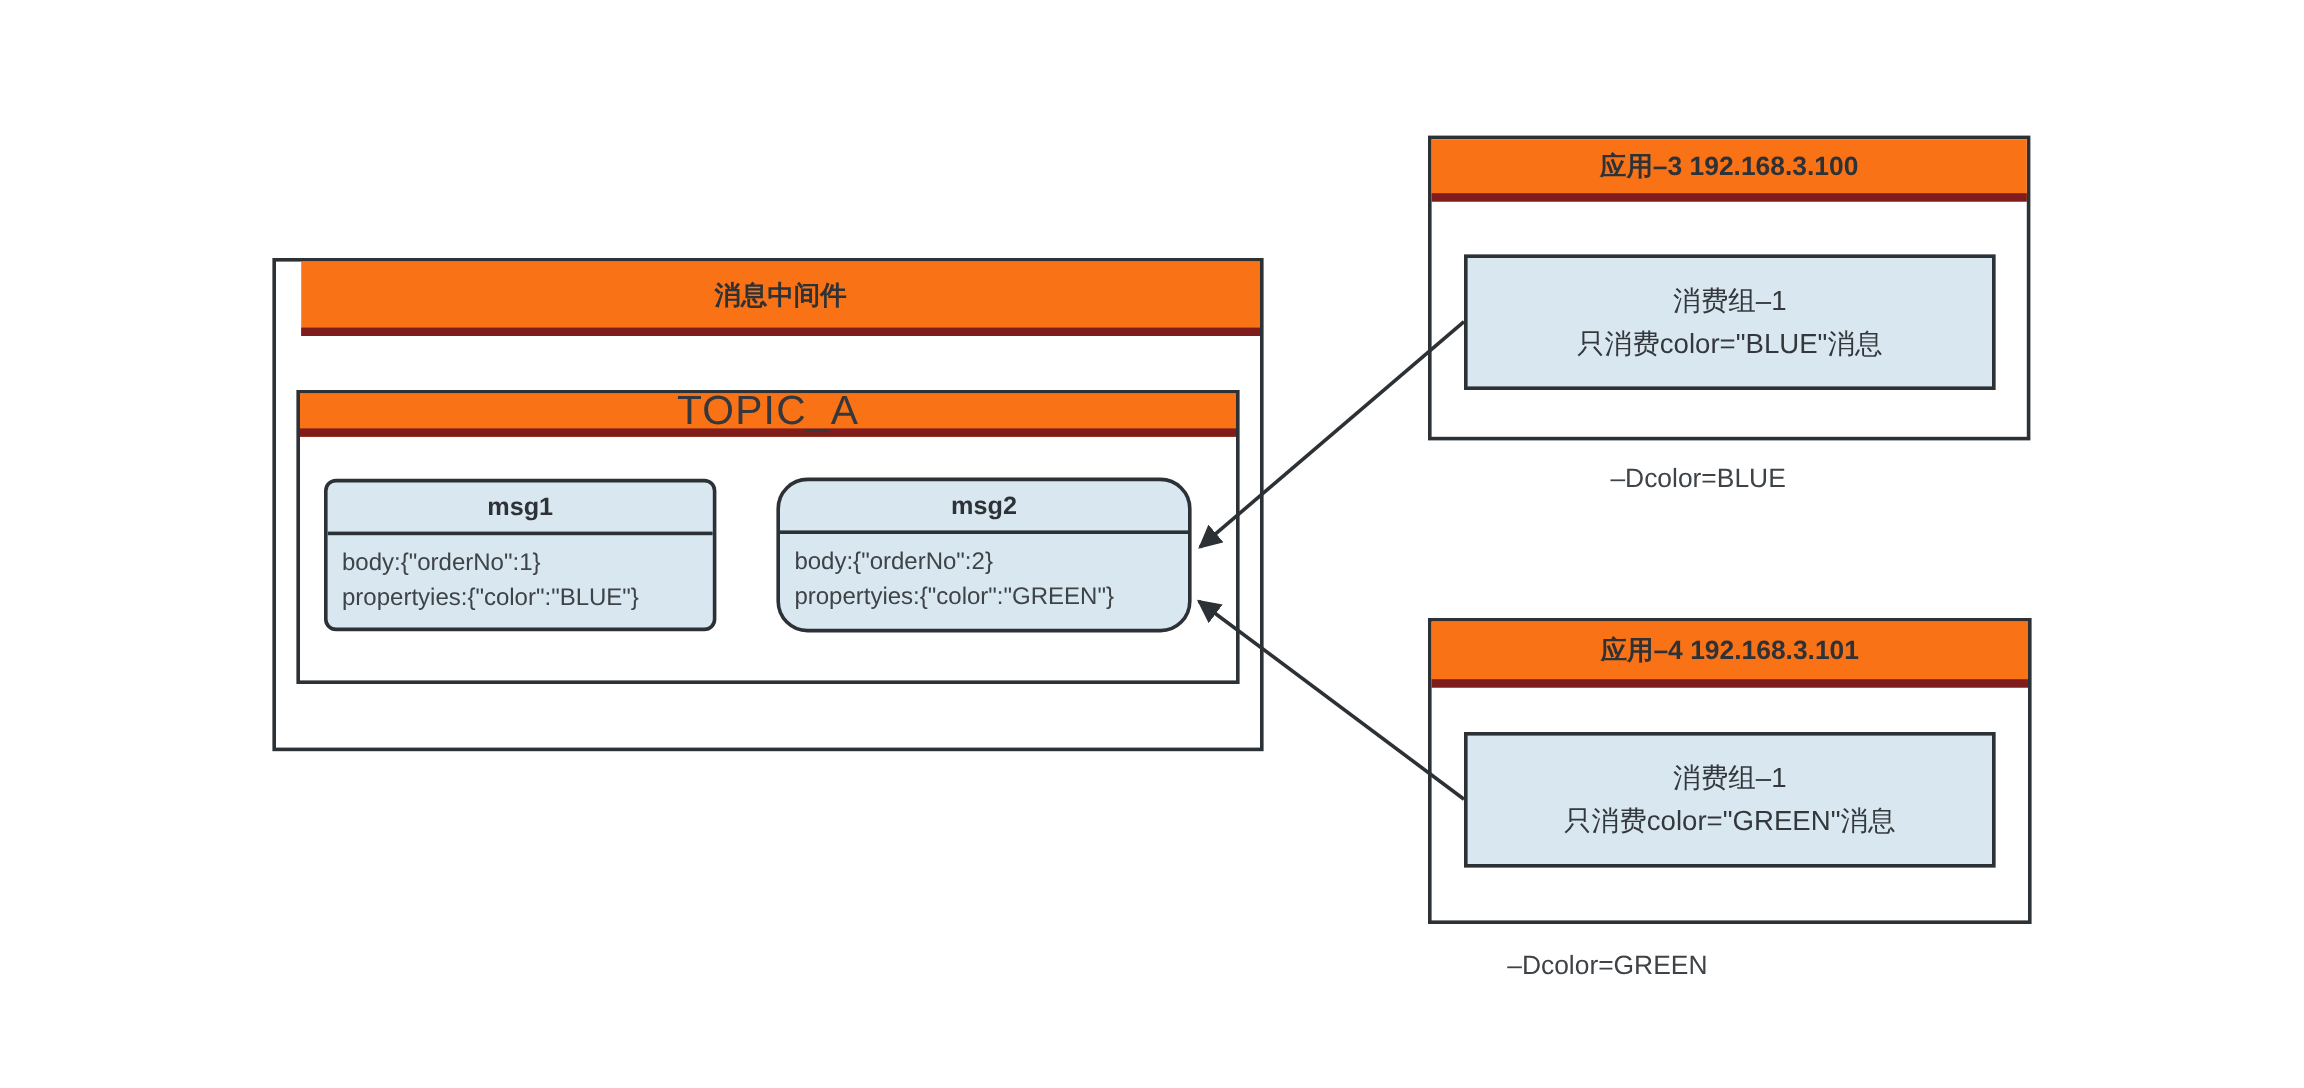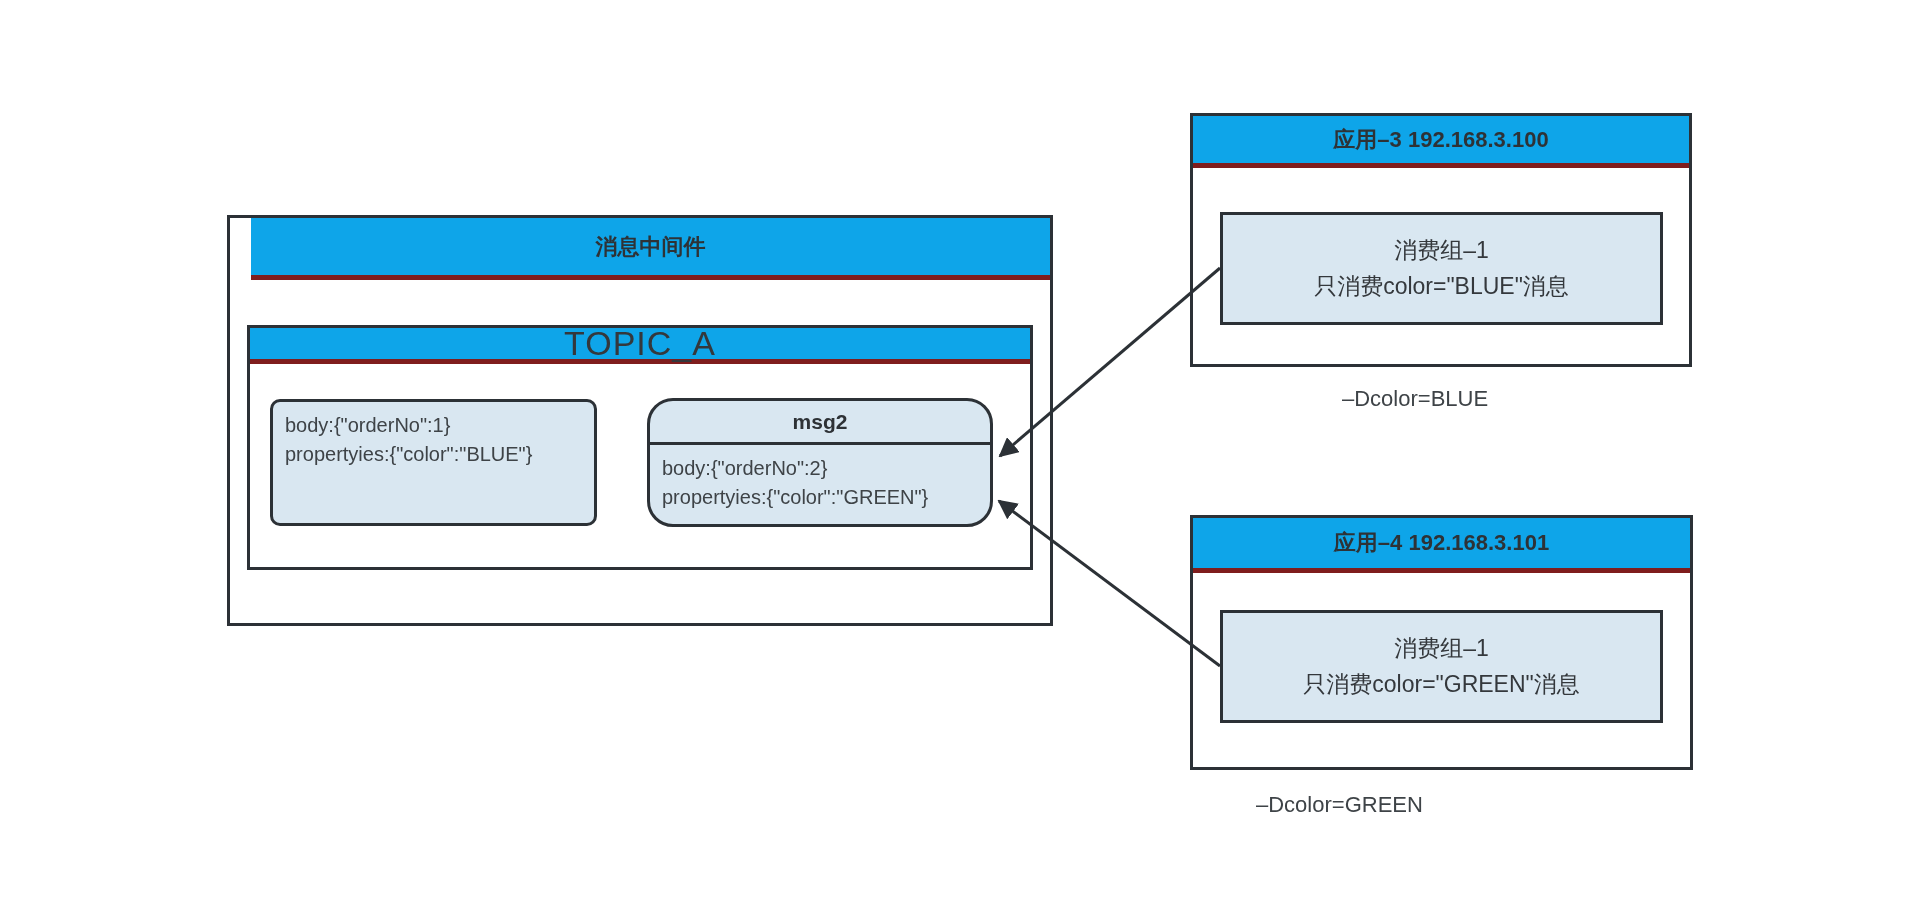--- a/index.html
+++ b/index.html
@@ -1,21 +1,21 @@
 <!DOCTYPE html>
 <html><head>
 <meta charset="utf-8">
 <style>
   html,body{margin:0;padding:0;background:#ffffff;}
   body{font-family:"Liberation Sans","DejaVu Sans",sans-serif;color:#34383c;}
   .canvas{position:relative;width:1920px;height:907px;background:#ffffff;overflow:hidden;}
 
   
   .frame{position:absolute;background:#ffffff;border:3px solid #2c3136;box-sizing:border-box;}
-  .frame-header{background:#0ea5e9;border-bottom:5px solid #7f1d1d;display:flex;align-items:center;justify-content:center;font-weight:bold;font-size:22px;color:#2e3236;box-sizing:border-box;}
+  .frame-header{background:#f97316;border-bottom:7px solid #7f1d1d;display:flex;align-items:center;justify-content:center;font-weight:bold;font-size:22px;color:#2e3236;box-sizing:border-box;}
 
   
   .mw-box{left:227px;top:215px;width:826px;height:411px;}
   .mw-box .frame-header{height:62px;margin-left:21px;}
 
   
   .topic-box{left:247px;top:325px;width:786px;height:245px;}
   .topic-box .frame-header{height:36px;font-weight:normal;font-size:34px;letter-spacing:1px;color:#34383c;}
 
   
@@ -55,20 +55,21 @@
 
   <div class="frame mw-box">
     <div class="frame-header">消息中间件</div>
   </div>
 
   <div class="frame topic-box">
     <div class="frame-header">TOPIC_A</div>
   </div>
 
   <div class="msg-card msg1">
+    <div class="msg-header">msg1</div>
     <div class="msg-body">
       <div>body:{"orderNo":1}</div>
       <div>propertyies:{"color":"BLUE"}</div>
     </div>
   </div>
 
   <div class="msg-card msg2">
     <div class="msg-header">msg2</div>
     <div class="msg-body">
       <div>body:{"orderNo":2}</div>

